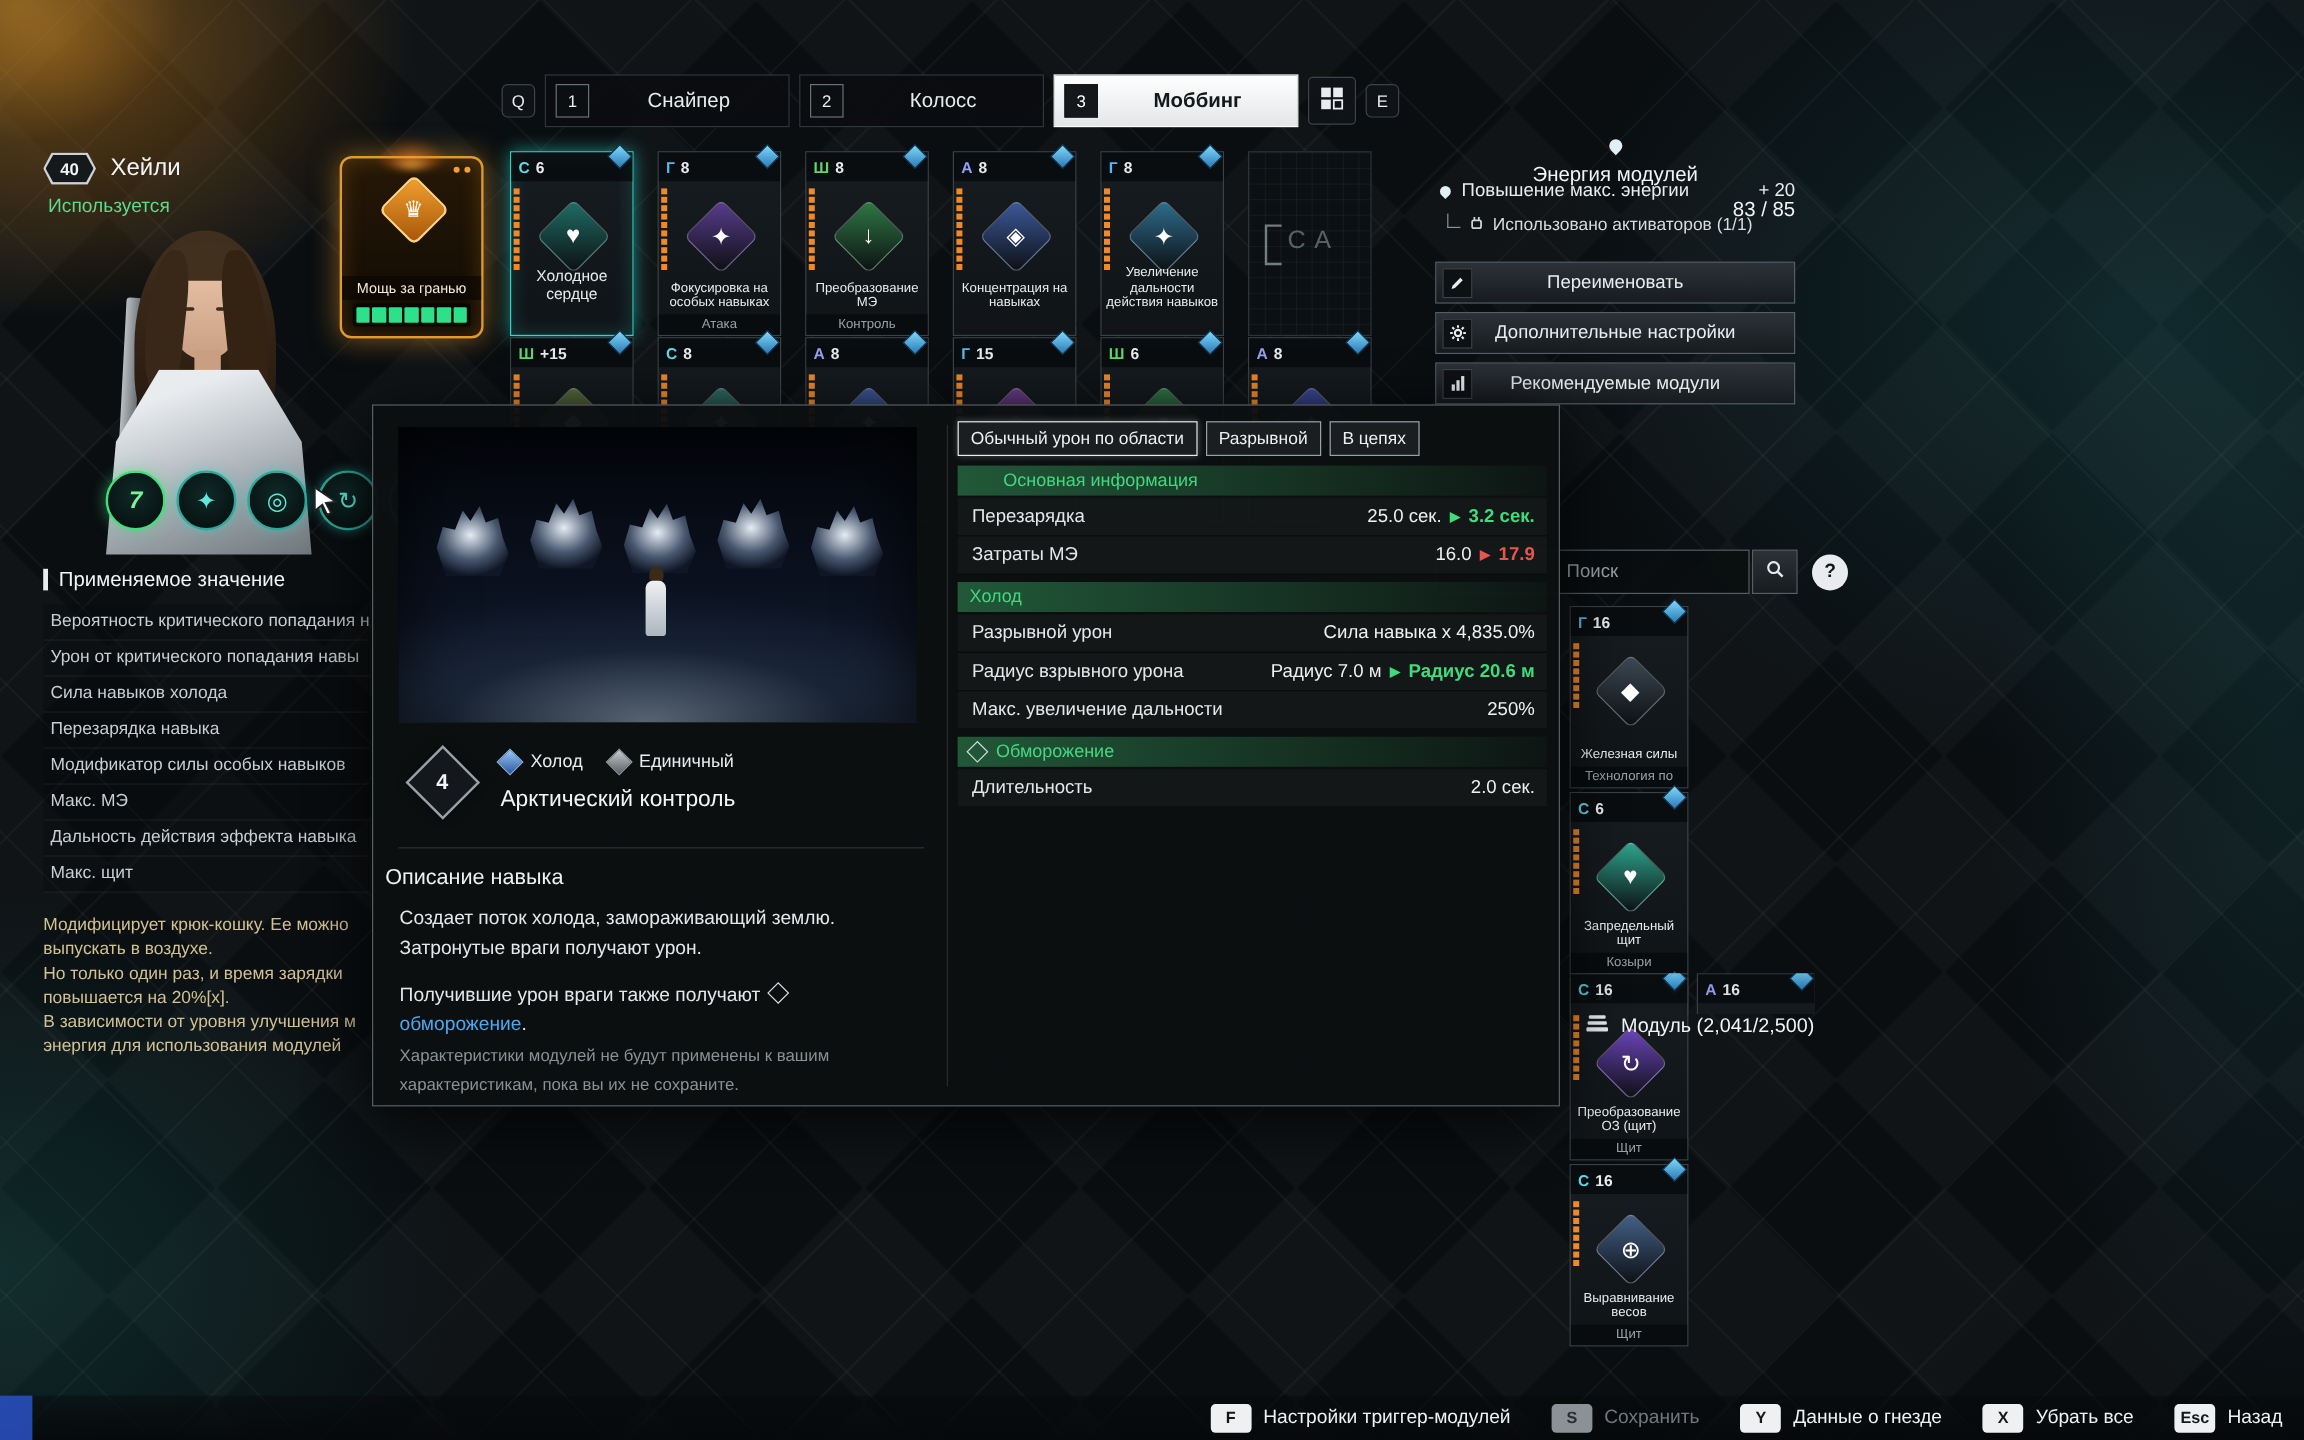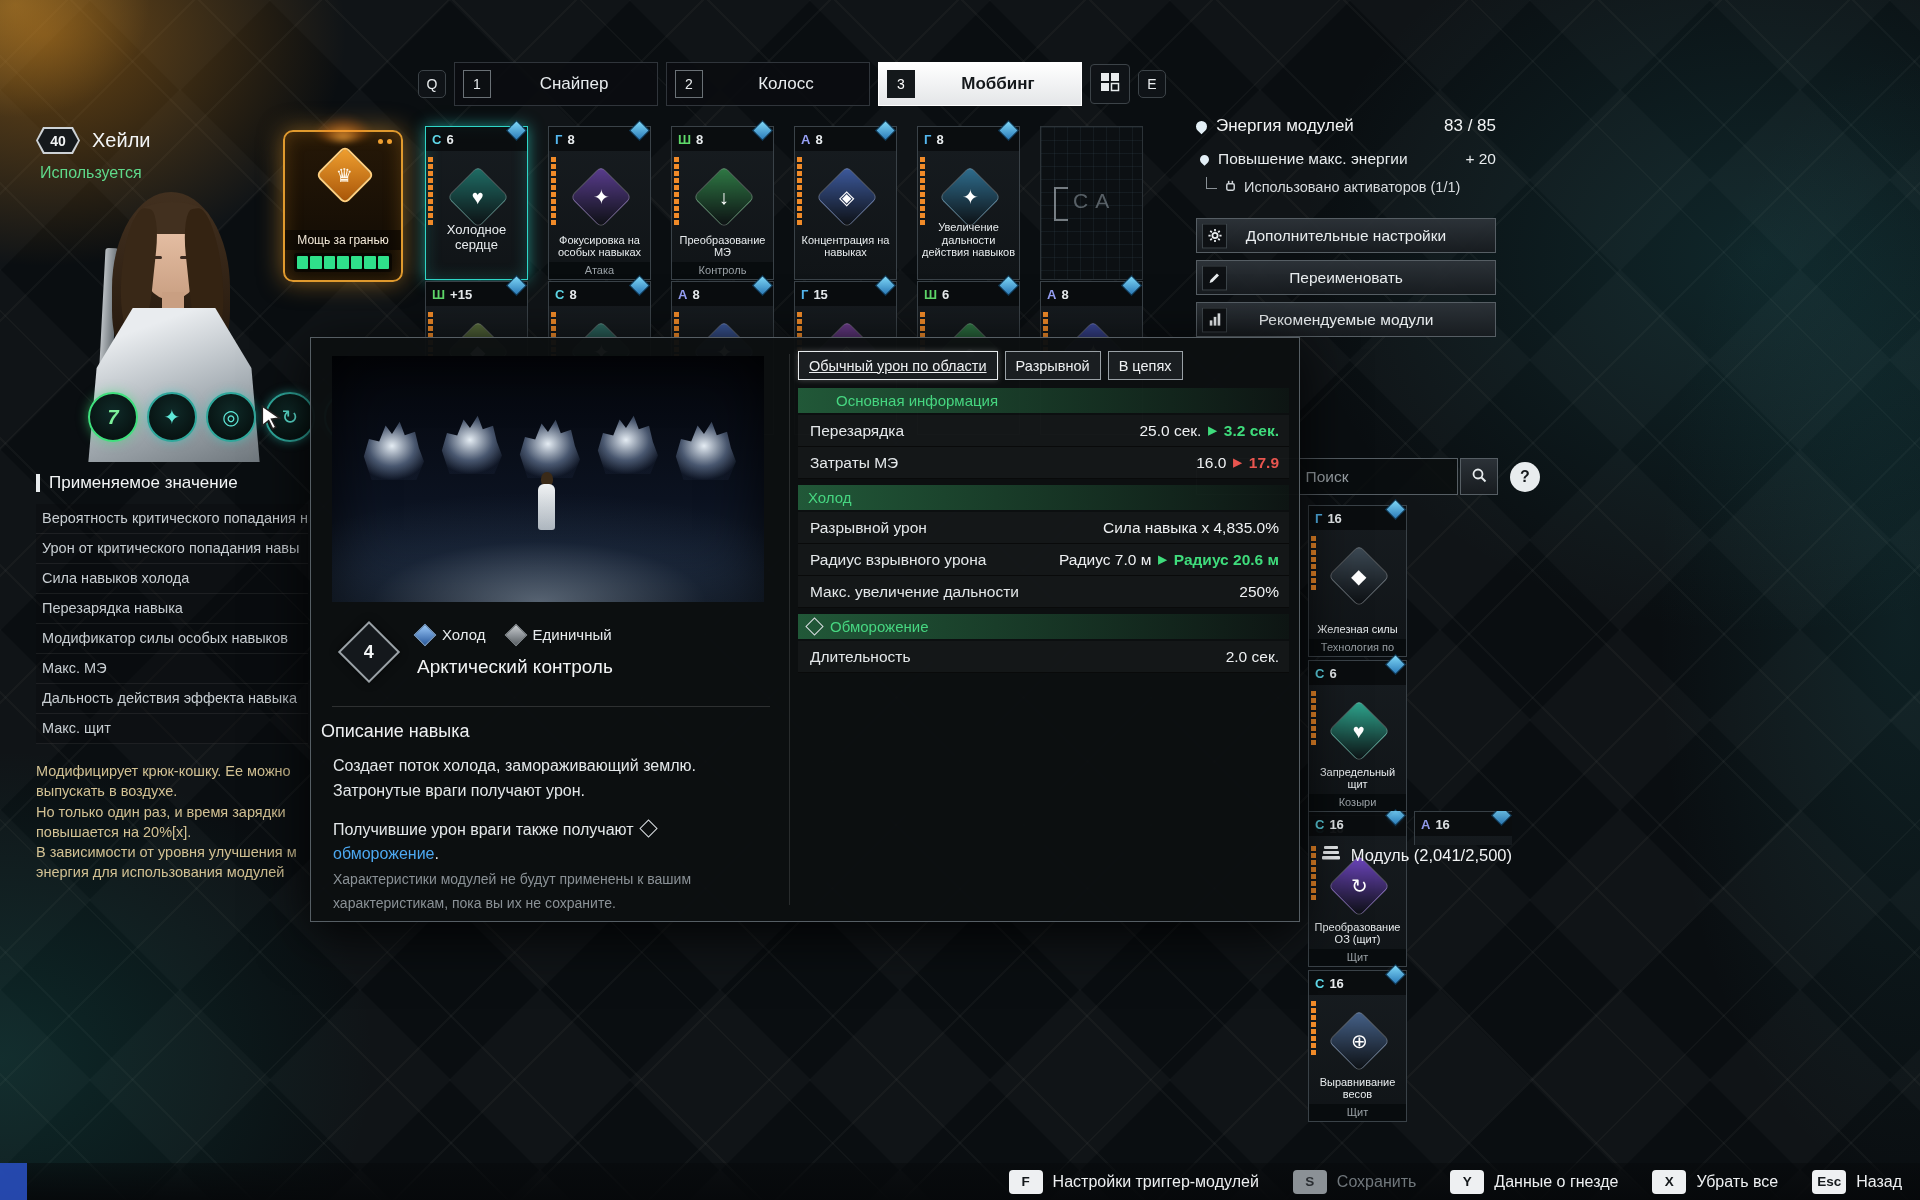--- a/index.html
+++ b/index.html
@@ -114,21 +114,21 @@
   .mcard.equipped .mcard-name{font-size:13px;bottom:26px;}
   .empty-slot{position:relative;width:101px;height:152px;flex:none;border:1px solid #2c3338;background:#0c1013;
     background-image:linear-gradient(rgba(80,110,125,.12) 1px, transparent 1px),
                      linear-gradient(90deg, rgba(80,110,125,.12) 1px, transparent 1px);
     background-size:13px 13px;}
   .empty-ghost{position:absolute;left:32px;top:62px;color:rgba(200,215,225,.40);font-size:21px;letter-spacing:7px;}
   .empty-bracket{position:absolute;left:13px;top:60px;width:12px;height:30px;
     border:2px solid rgba(220,230,238,.5);border-right:none;}
   
   .rp-row{position:absolute;display:flex;align-items:center;z-index:1;}
-  #energy-row{left:1196px;top:116px;width:300px;gap:9px;font-size:17px;color:#f2f4f5;}
+  #energy-row{left:1196px;top:116px;width:300px;gap:9px;font-size:17px;color:#f2f4f5;flex-direction:column;}
   #boost-row{left:1200px;top:150px;width:296px;gap:9px;font-size:15.5px;color:#e8ecee;}
   #activator-row{left:1206px;top:179px;width:292px;gap:7px;font-size:14.5px;color:#d8dcdf;}
   .rp-spacer{margin-left:auto;}
   .drop{width:11px;height:11px;background:#e3eff6;border-radius:50% 50% 50% 0;transform:rotate(-45deg);flex:none;}
   .drop.small{width:9px;height:9px;}
   .conn{width:10px;height:11px;border-left:1px solid #8a9196;border-bottom:1px solid #8a9196;margin-top:-8px;flex:none;}
   #rp-buttons,#rp-buttons2{position:absolute;left:1196px;width:300px;z-index:1;display:flex;flex-direction:column;gap:7px;}
   #rp-buttons{top:218px;} #rp-buttons2{top:352px;}
   .rp-btn{position:relative;height:33px;background:linear-gradient(rgba(46,52,58,.92),rgba(24,28,32,.92));
     border:1px solid #565e64;color:#e8ecee;font-size:15.5px;display:flex;align-items:center;justify-content:center;
@@ -179,21 +179,21 @@
   #pp-desc{position:absolute;left:22px;top:416px;width:445px;font-size:16px;line-height:1.55;color:#e4e8ea;}
   #pp-desc .para2{margin-top:14px;}
   .frost-glyph{display:inline-block;width:11px;height:11px;transform:rotate(45deg);border:1.5px solid #d8dce0;
     margin-left:8px;}
   #pp-desc a{color:#4da8f0;text-decoration:none;}
   #pp-foot{position:absolute;left:22px;top:530px;font-size:14px;line-height:1.7;color:#8a9196;}
   .pp-vdiv{position:absolute;left:478px;top:16px;bottom:16px;width:1px;background:rgba(255,255,255,.12);}
   #pp-tags{position:absolute;left:487px;top:13px;display:flex;gap:7px;}
   .pp-tag{height:27px;padding:0 10px;border:1px solid #9aa1a6;background:rgba(28,32,36,.9);
     color:#eef0f2;font-size:14.5px;display:flex;align-items:center;white-space:nowrap;}
-  .pp-tag.active{border-color:#e8ecee;box-shadow:0 0 6px rgba(255,255,255,.25);text-decoration:underline;}
+  .pp-tag.active{border-color:#e8ecee;box-shadow:0 0 6px rgba(255,255,255,.25);}
   #pp-stats{position:absolute;left:487px;top:50px;width:491px;}
   .stat-h{height:25px;margin:6px 0 2px;background:linear-gradient(90deg, rgba(34,92,58,.95), rgba(18,42,30,.22));
     color:#46d680;font-size:15px;display:flex;align-items:center;padding-left:10px;gap:9px;}
   .stat-h:first-child{margin-top:0;padding-left:38px;}
   .hdr-diamond{width:11px;height:11px;transform:rotate(45deg);border:1.5px solid #d8dce0;flex:none;}
   .stat-row{height:31px;background:rgba(255,255,255,.035);border-bottom:1px solid rgba(0,0,0,.55);
     display:flex;align-items:center;padding:0 10px 0 12px;font-size:15.5px;}
   .stat-label{color:#e4e8ea;}
   .stat-val{margin-left:auto;display:flex;gap:7px;align-items:center;}
   .c-w{color:#eef0f2;} .c-g{color:#3fdc7c;font-weight:bold;} .c-r{color:#e8554f;font-weight:bold;}
@@ -593,48 +593,48 @@
   <div class="rp-row" id="activator-row">
     <div class="conn"></div>
     <span><svg width="13" height="13" viewBox="0 0 14 14">
           <rect x="3" y="5" width="8" height="7" rx="1.5" fill="none" stroke="#cfd4d8" stroke-width="1.6"></rect>
           <line x1="5" y1="5" x2="5" y2="2" stroke="#cfd4d8" stroke-width="1.6"></line>
           <line x1="9" y1="5" x2="9" y2="2" stroke="#cfd4d8" stroke-width="1.6"></line>
         </svg></span>
     <span>Использовано активаторов (1/1)</span>
   </div>
   <div id="rp-buttons">
+      <div class="rp-btn">
+        <div class="btn-icon">
+          <svg width="13" height="13" viewBox="0 0 16 16">
+            <path d="M2 14 L3 10.5 L11 2.5 L13.5 5 L5.5 13 Z" fill="#e8ecee"></path>
+          </svg>
+        </div>
+        <span>Переименовать</span>
+      </div>
       <div class="rp-btn">
         <div class="btn-icon">
           <svg width="14" height="14" viewBox="0 0 16 16">
             <circle cx="8" cy="8" r="3" fill="none" stroke="#e8ecee" stroke-width="2"></circle>
             <g stroke="#e8ecee" stroke-width="2">
               <line x1="8" y1="0.5" x2="8" y2="3"></line>
               <line x1="8" y1="13" x2="8" y2="15.5"></line>
               <line x1="0.5" y1="8" x2="3" y2="8"></line>
               <line x1="13" y1="8" x2="15.5" y2="8"></line>
               <line x1="2.6" y1="2.6" x2="4.4" y2="4.4"></line>
               <line x1="11.6" y1="11.6" x2="13.4" y2="13.4"></line>
               <line x1="13.4" y1="2.6" x2="11.6" y2="4.4"></line>
               <line x1="4.4" y1="11.6" x2="2.6" y2="13.4"></line>
             </g>
           </svg>
         </div>
         <span>Дополнительные настройки</span>
       </div>
       <div class="rp-btn">
         <div class="btn-icon">
-          <svg width="13" height="13" viewBox="0 0 16 16">
-            <path d="M2 14 L3 10.5 L11 2.5 L13.5 5 L5.5 13 Z" fill="#e8ecee"></path>
-          </svg>
-        </div>
-        <span>Переименовать</span>
-      </div>
-      <div class="rp-btn">
-        <div class="btn-icon">
           <svg width="14" height="14" viewBox="0 0 16 16">
             <rect x="2" y="9" width="3" height="6" fill="#e8ecee"></rect>
             <rect x="6.5" y="5" width="3" height="10" fill="#e8ecee"></rect>
             <rect x="11" y="1" width="3" height="14" fill="#e8ecee"></rect>
           </svg>
         </div>
         <span>Рекомендуемые модули</span>
       </div>
     </div>
   <div id="search-wrap">

